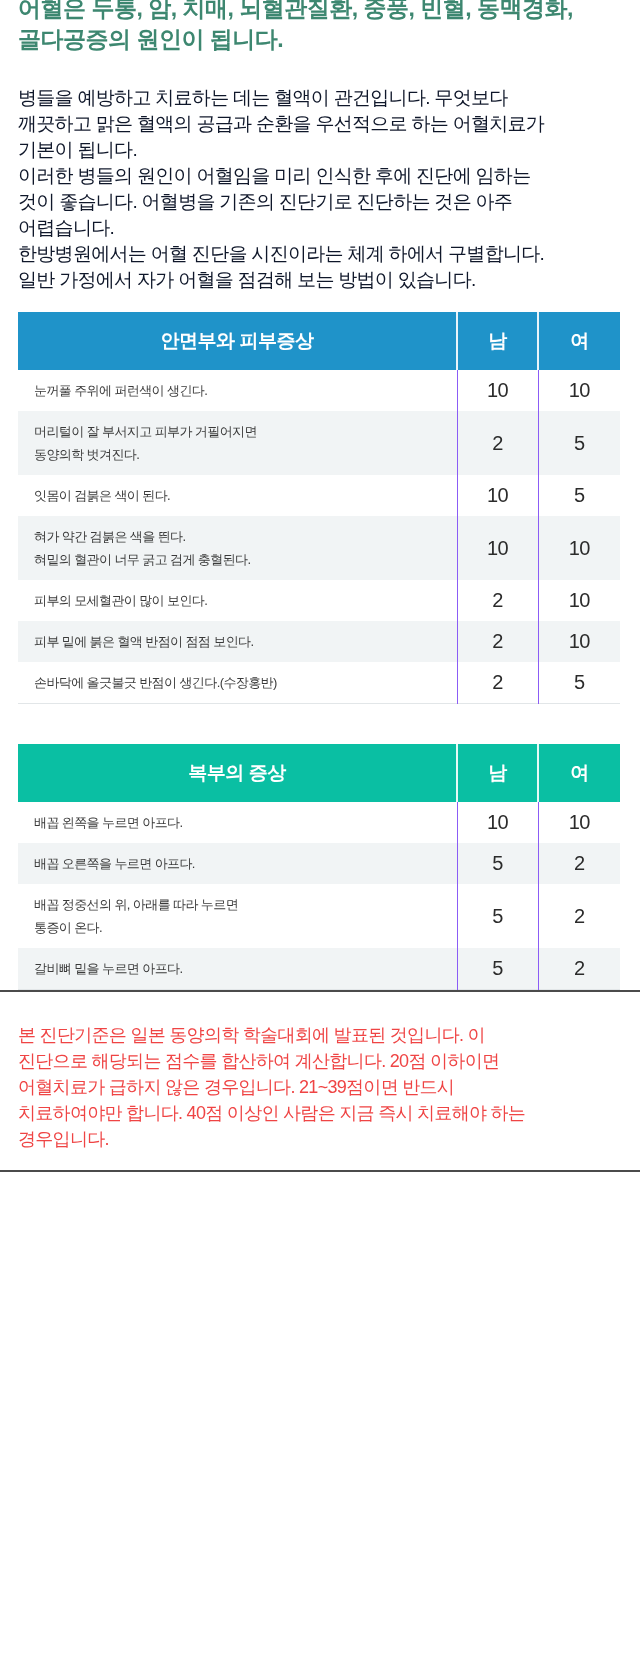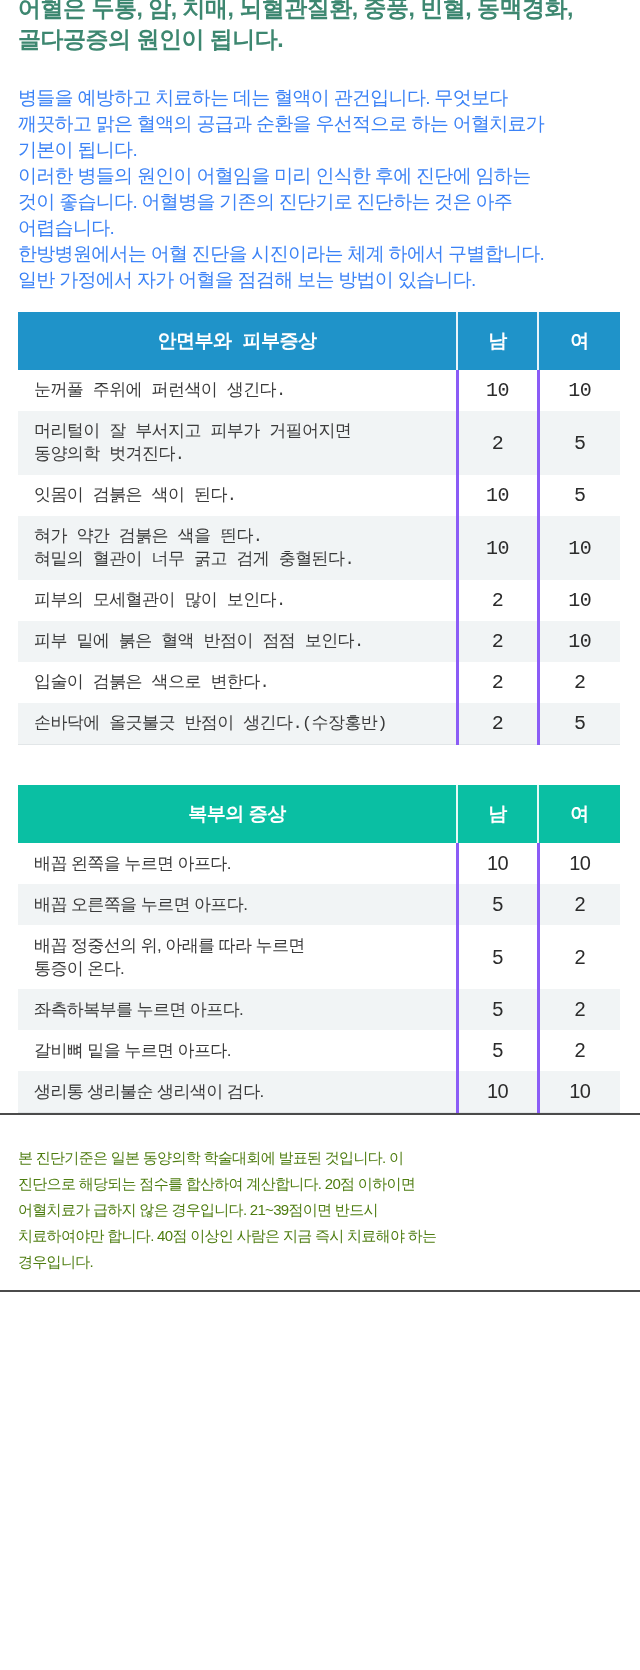--- a/index.html
+++ b/index.html
@@ -18,87 +18,87 @@
     line-height: 31px;
     font-weight: 700;
     color: #3d8770;
     white-space: pre-line;
     letter-spacing: -0.5px;
   }
   .intro {
     margin-top: 30px;
     font-size: 19px;
     line-height: 26px;
-    color: #3b82f6;
+    color: #0f172a;
     white-space: pre-line;
     letter-spacing: -0.7px;
   }
 
   table.score-table {
     width: 602px;
     border-collapse: collapse;
     table-layout: fixed;
     border-bottom: 1px solid #e2e6e8;
   }
   table.score-table col.c-symptom { width: 439px; }
   table.score-table col.c-male    { width: 81px; }
   table.score-table col.c-female  { width: 82px; }
 
-  .t1 { margin-top: 6px; font-family: Liberation Mono, monospace; }
+  .t1 { margin-top: 6px; }
   .t2 { margin-top: 40px; }
 
   thead th {
     height: 58px;
     color: #ffffff;
     font-weight: 700;
     font-size: 19px;
     text-align: center;
     letter-spacing: -0.5px;
   }
   .t1 thead th { background: #1f93c9; }
   .t2 thead th { background: #0abfa3; }
   thead th.score-h { border-left: 2px solid rgba(255,255,255,0.9); }
 
   tbody td {
     height: 40px;            
     padding: 9px 0;
     vertical-align: middle;
-    font-size: 17px;
+    font-size: 13px;
     color: #3a3a3a;
     letter-spacing: -0.6px;
   }
   tbody td.symptom {
     padding-left: 16px;
     padding-right: 8px;
     text-align: left;
     white-space: pre-line;
     line-height: 23px;
   }
   tbody td.score {
     text-align: center;
     font-size: 20px;
     color: #2b2b2b;
-    border-left: 3px solid #8b5cf6;
+    border-left: 1px solid #8b5cf6;
   }
   tbody tr:nth-child(even) { background: #f1f4f5; }
 
   hr.rule {
     border: none;
     border-top: 2px solid #4b4b4b;
     margin: 0;
     width: 640px;
   }
   .rule-top { margin-top: 16px; }
   .rule-bottom { margin-top: 18px; }
 
   .footer-text {
     margin-top: 30px;
-    font-size: 15px;
+    font-size: 18px;
     line-height: 26px;
-    color: #4d7c0f;
+    color: #ef4444;
     white-space: pre-line;
     letter-spacing: -0.7px;
   }
 </style>
 </head>
 <body>
 
 <div class="content">
 
   <h1 class="heading">어혈은 두통, 암, 치매, 뇌혈관질환, 중풍, 빈혈, 동맥경화,
@@ -153,25 +153,20 @@
         <td class="symptom">피부의 모세혈관이 많이 보인다.</td>
         <td class="score">2</td>
         <td class="score">10</td>
       </tr>
       <tr>
         <td class="symptom">피부 밑에 붉은 혈액 반점이 점점 보인다.</td>
         <td class="score">2</td>
         <td class="score">10</td>
       </tr>
       <tr>
-        <td class="symptom">입술이 검붉은 색으로 변한다.</td>
-        <td class="score">2</td>
-        <td class="score">2</td>
-      </tr>
-      <tr>
         <td class="symptom">손바닥에 올긋불긋 반점이 생긴다.(수장홍반)</td>
         <td class="score">2</td>
         <td class="score">5</td>
       </tr>
     </tbody>
   </table>
 
   <table class="score-table t2">
     <colgroup>
         <col class="c-symptom">
@@ -196,33 +191,23 @@
         <td class="score">5</td>
         <td class="score">2</td>
       </tr>
       <tr>
         <td class="symptom">배꼽 정중선의 위, 아래를 따라 누르면
 통증이 온다.</td>
         <td class="score">5</td>
         <td class="score">2</td>
       </tr>
       <tr>
-        <td class="symptom">좌측하복부를 누르면 아프다.</td>
-        <td class="score">5</td>
-        <td class="score">2</td>
-      </tr>
-      <tr>
         <td class="symptom">갈비뼈 밑을 누르면 아프다.</td>
         <td class="score">5</td>
         <td class="score">2</td>
-      </tr>
-      <tr>
-        <td class="symptom">생리통 생리불순 생리색이 검다.</td>
-        <td class="score">10</td>
-        <td class="score">10</td>
       </tr>
     </tbody>
   </table>
 
 </div>
 
 <hr class="rule rule-top">
 
 <div class="content">
   <p class="footer-text">본 진단기준은 일본 동양의학 학술대회에 발표된 것입니다. 이

